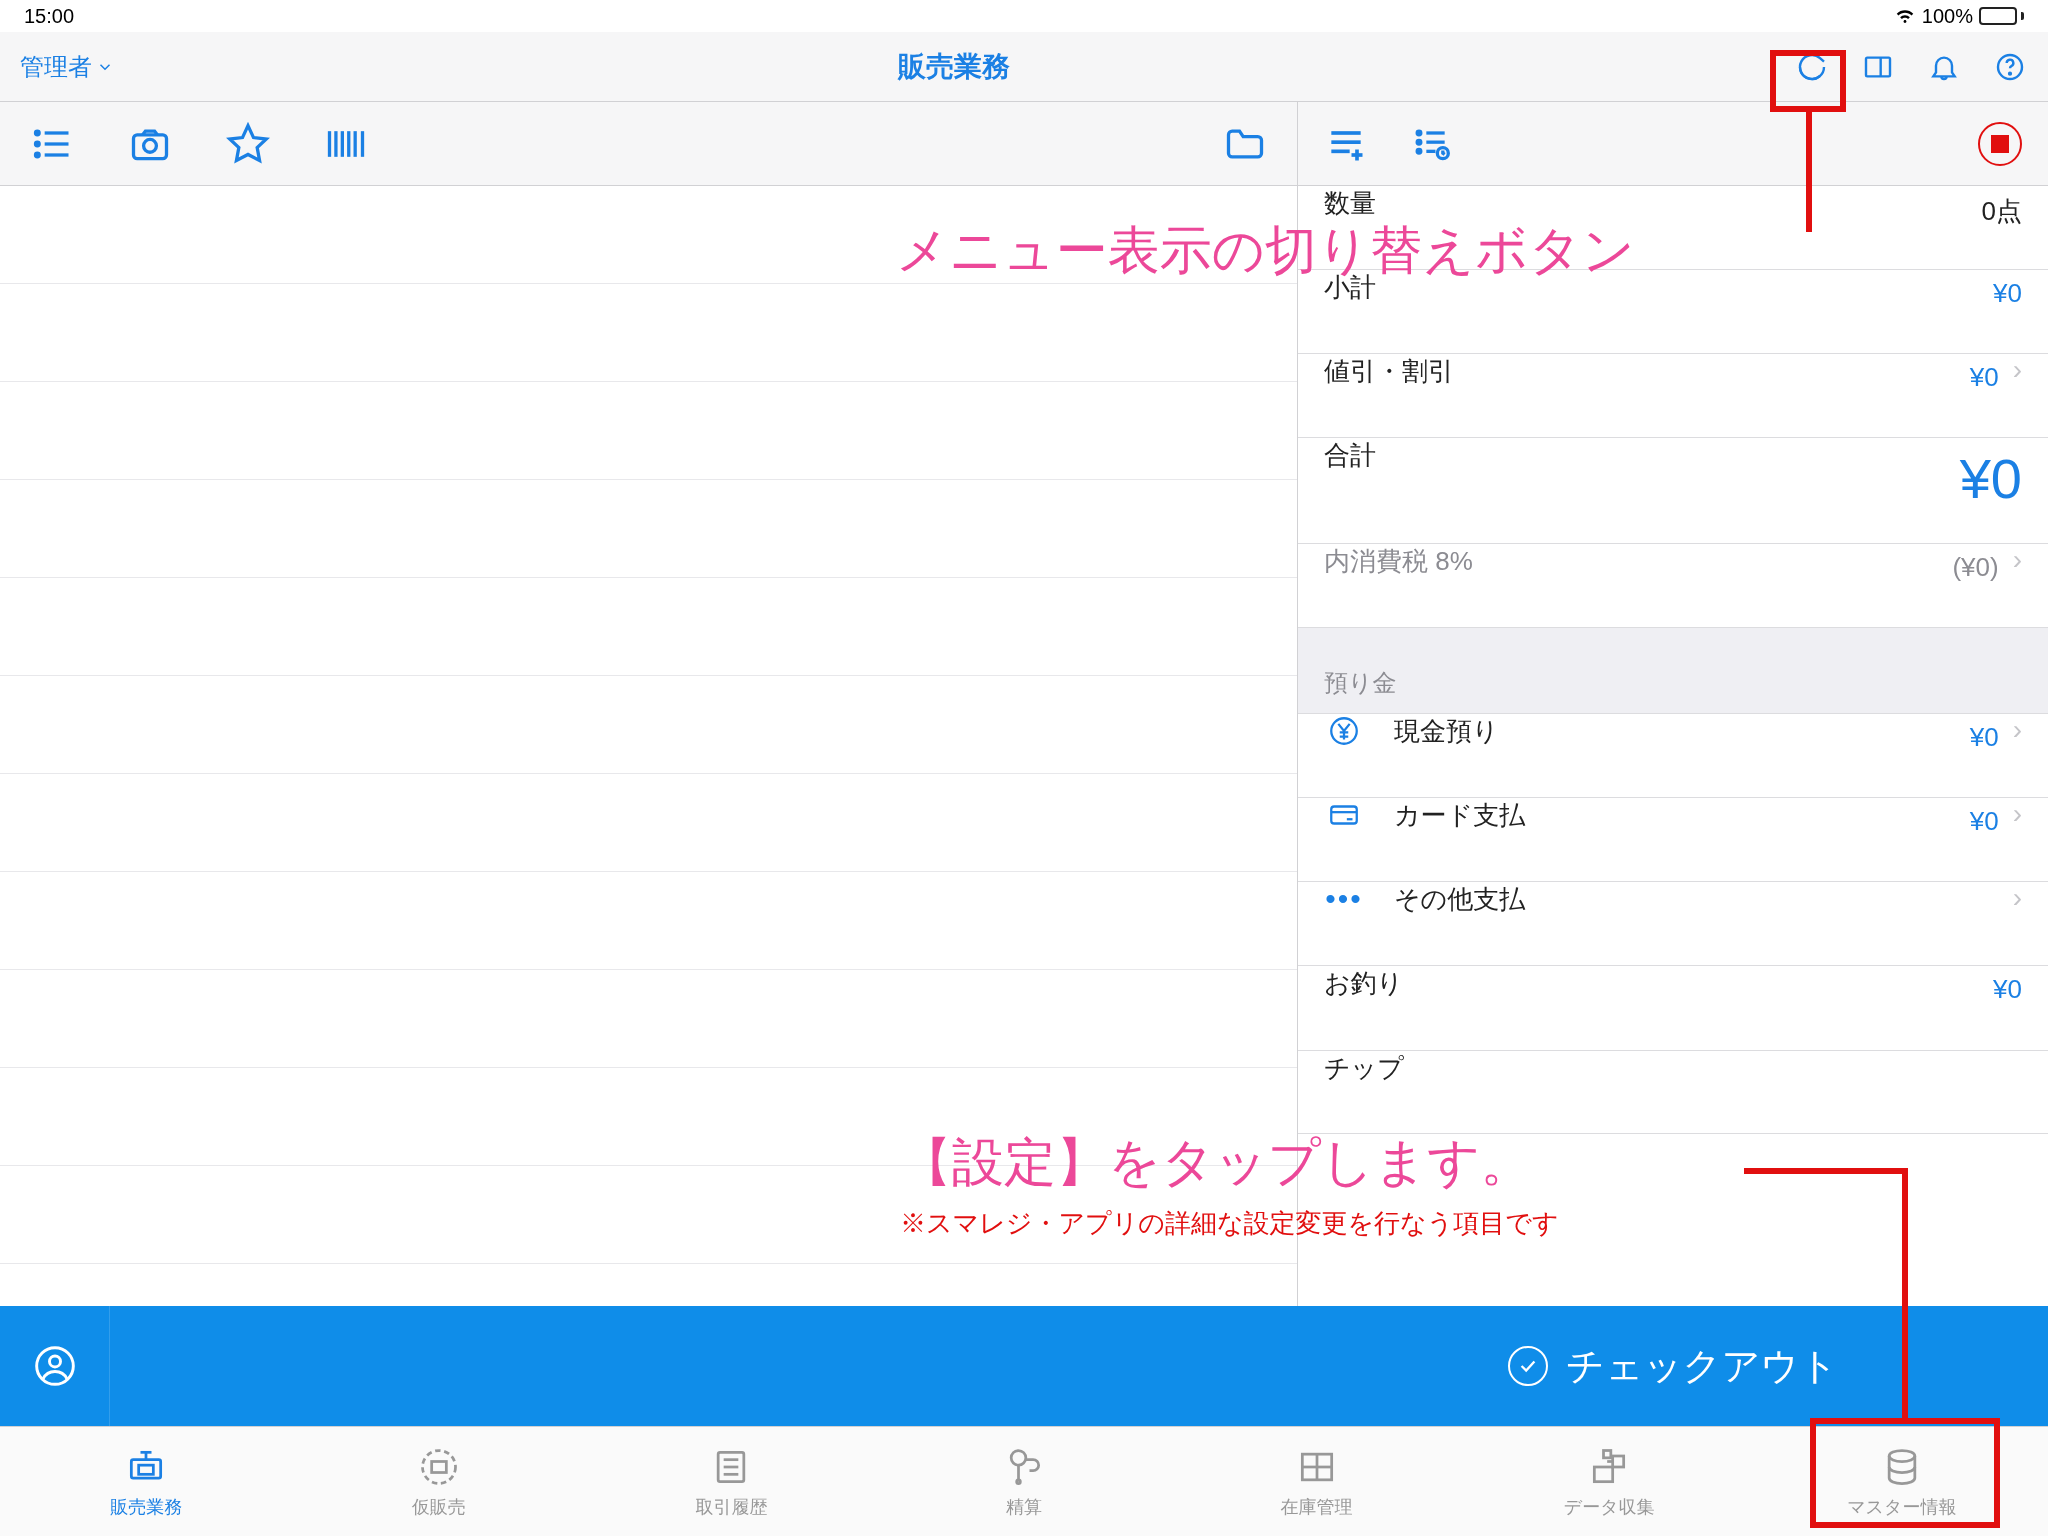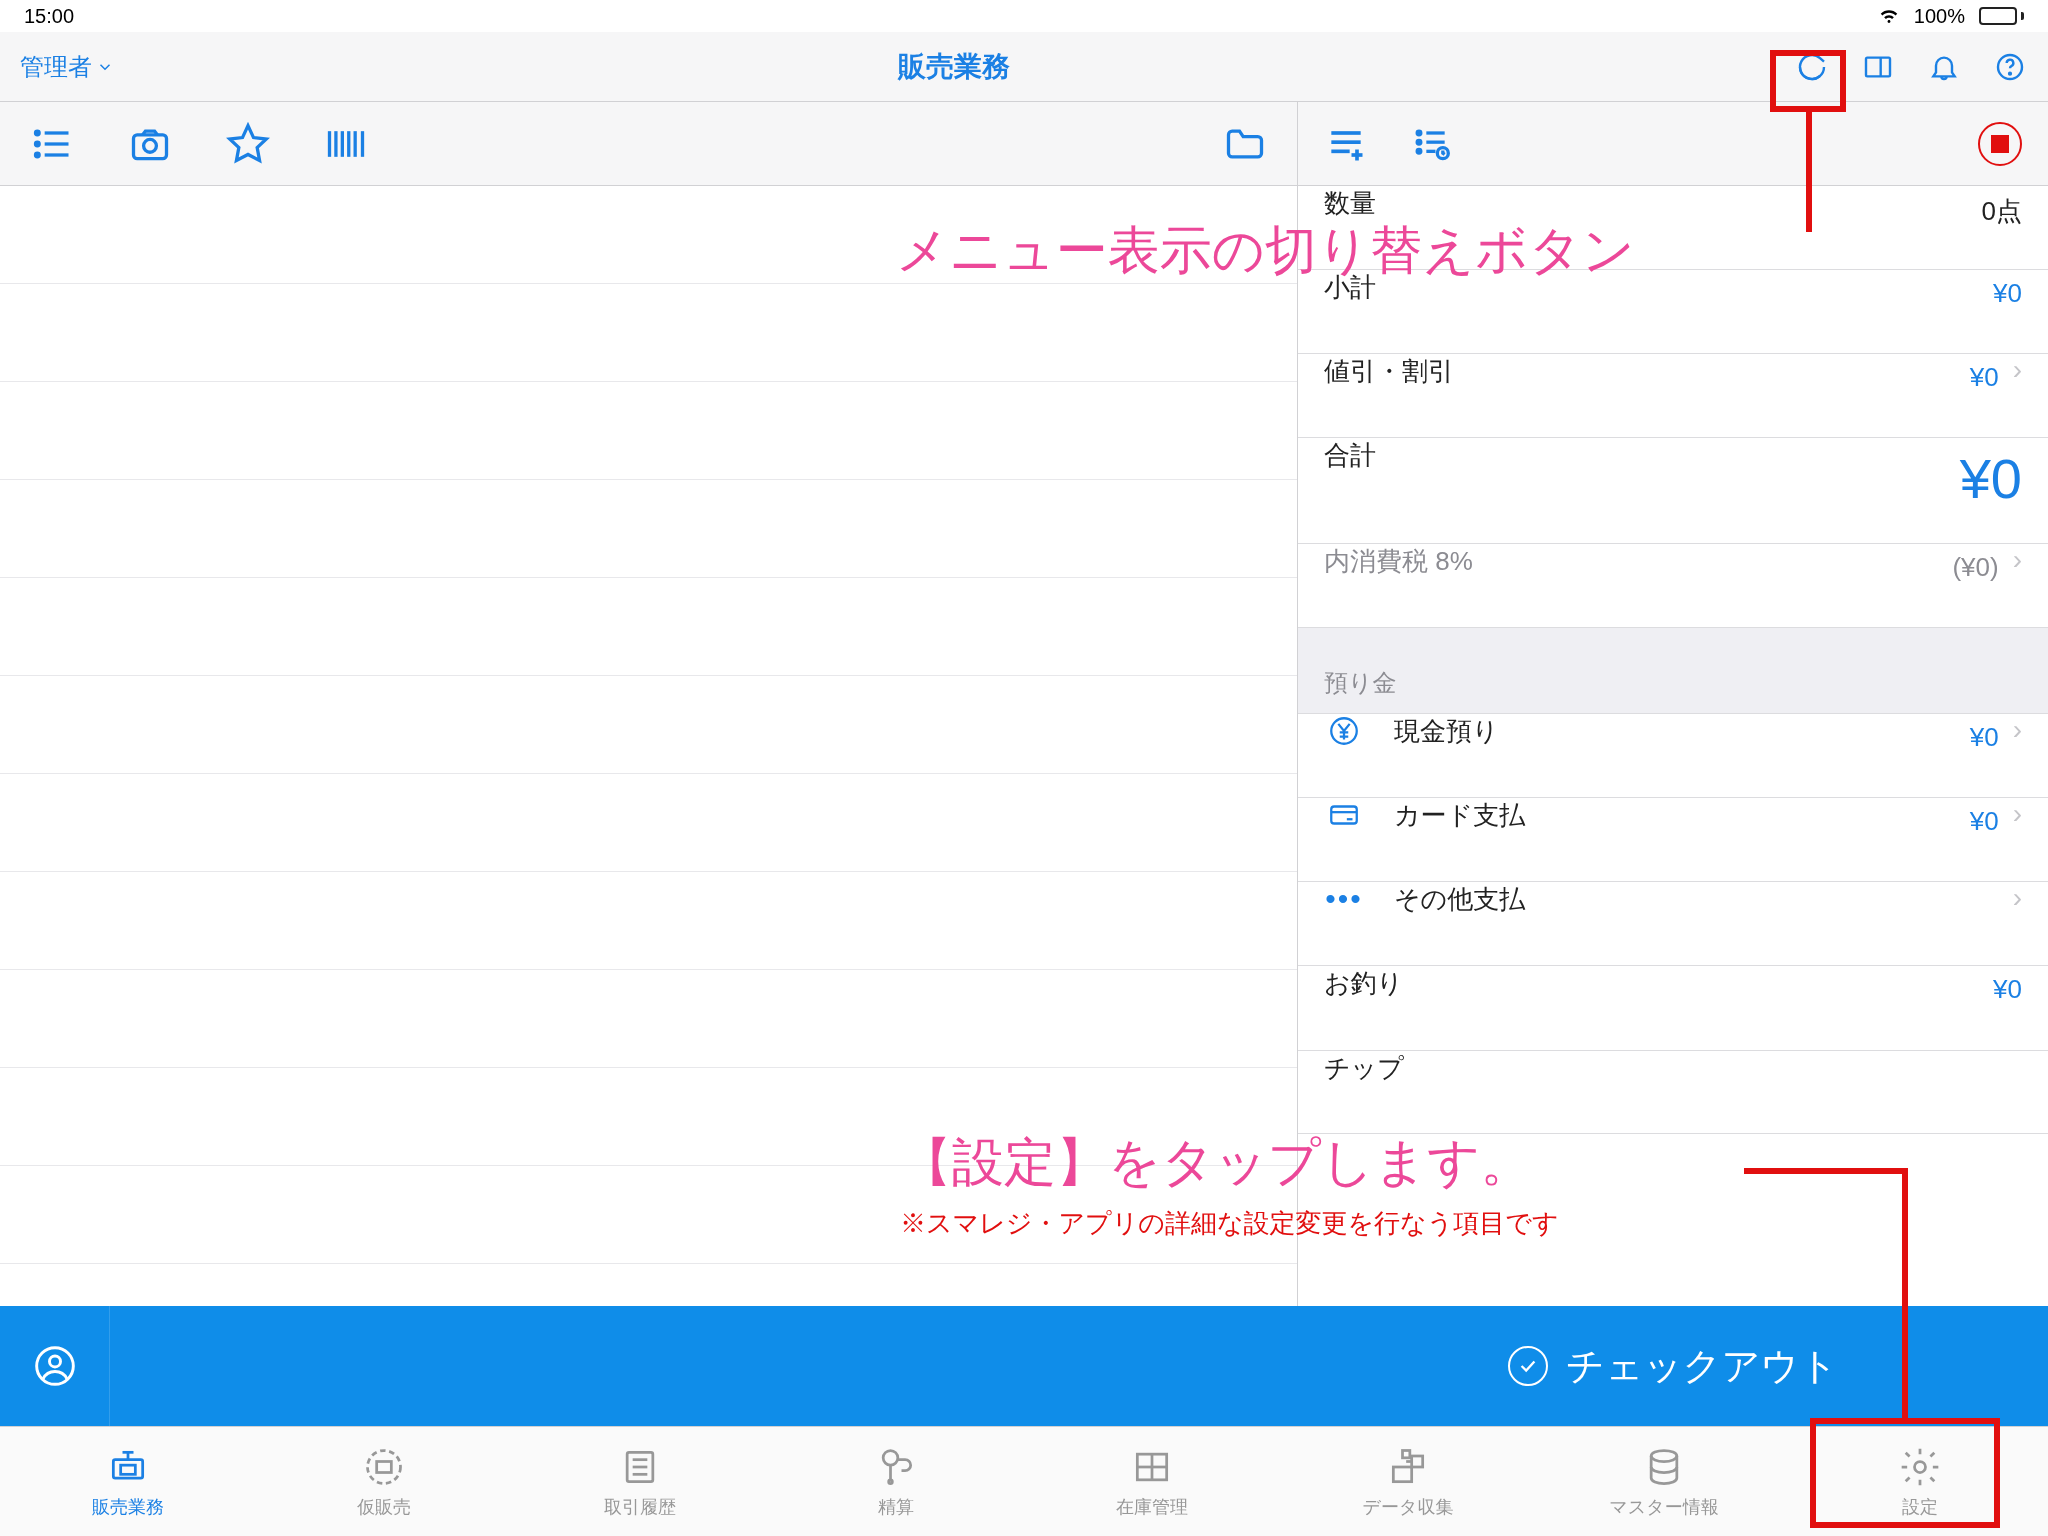--- a/index.html
+++ b/index.html
@@ -1,21 +1,21 @@
 <!DOCTYPE html>
 <html><head>
 <meta charset="utf-8">
 <style>
 * { box-sizing: border-box; margin: 0; padding: 0; }
 html, body { width: 2048px; height: 1536px; font-family: -apple-system, "Hiragino Sans", sans-serif; background: #fff; overflow: hidden; }
 body { position: relative; }
 
 .status-bar { height: 32px; display: flex; align-items: center; padding: 0 24px; font-size: 20px; }
 .status-bar .spacer { flex: 1; }
-.status-right { display: flex; align-items: center; gap: 14px; }
+.status-right { display: flex; align-items: center; gap: 6px; }
 .wifi-icon svg { width: 22px; height: 22px; }
 .battery { display:flex; align-items:center; gap:4px; }
 .battery-shell { width:38px; height:18px; border:2px solid #222; border-radius:4px; position:relative; padding:1px;}
 .battery-fill { background:#35c759; width:100%; height:100%; border-radius:2px;}
 .battery-cap { width:3px; height:8px; background:#222; border-radius:0 2px 2px 0;}
 
 .nav-bar { height: 70px; background:#f6f6f7; border-bottom:1px solid #d1d1d4; display:flex; align-items:center; padding:0 20px; }
 .nav-left { display:flex; align-items:center; gap:4px; color:#1b80e4; font-size:24px; }
 .nav-title { flex:1; text-align:center; color:#1b80e4; font-size:28px; font-weight:600; }
 .nav-right { display:flex; align-items:center; gap:30px; }
@@ -356,27 +356,20 @@
     <span>データ収集</span>
   </div>
   <div class="tab">
     <svg viewBox="0 0 24 24" fill="none" stroke="currentColor" stroke-width="1.5">
         <ellipse cx="12" cy="6" rx="7" ry="3"></ellipse>
         <path d="M5 6v6c0 1.7 3.1 3 7 3s7-1.3 7-3V6"></path>
         <path d="M5 12v6c0 1.7 3.1 3 7 3s7-1.3 7-3v-6"></path>
       </svg>
     <span>マスター情報</span>
   </div>
-  <div class="tab">
-    <svg viewBox="0 0 24 24" fill="none" stroke="currentColor" stroke-width="1.5">
-        <circle cx="12" cy="12" r="3"></circle>
-        <path d="M12 2v3M12 19v3M4.2 4.2l2.1 2.1M17.7 17.7l2.1 2.1M2 12h3M19 12h3M4.2 19.8l2.1-2.1M17.7 6.3l2.1-2.1"></path>
-      </svg>
-    <span>設定</span>
-  </div>
 </div>
 
 <div class="anno-box" style="left:1770px; top:50px; width:76px; height:62px;"></div>
 <div class="anno-line" style="left:1806px; top:112px; width:6px; height:120px;"></div>
 <div class="anno" style="left:896px; top:216px; font-size:52px;">メニュー表示の切り替えボタン</div>
 
 <div class="anno" style="left:900px; top:1128px; font-size:52px;">【設定】をタップします。</div>
 <div class="anno anno-sub" style="left:900px; top:1206px;">※スマレジ・アプリの詳細な設定変更を行なう項目です</div>
 <div class="anno-line" style="left:1744px; top:1168px; width:164px; height:6px;"></div>
 <div class="anno-line" style="left:1902px; top:1168px; width:6px; height:250px;"></div>

